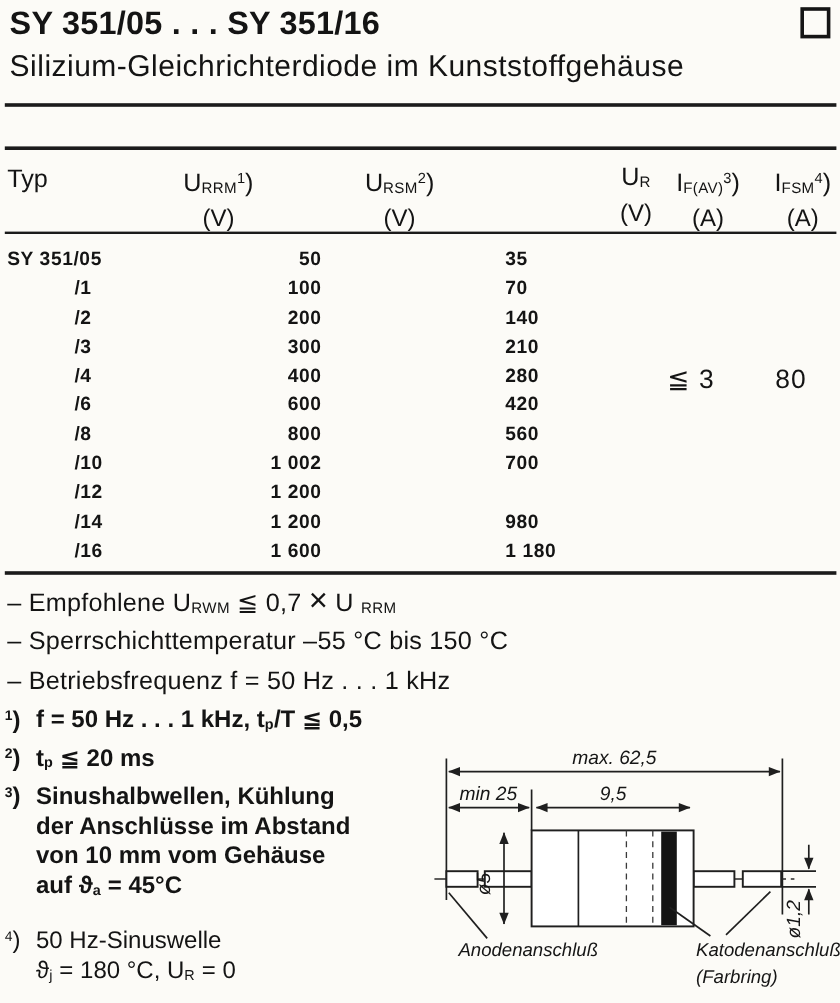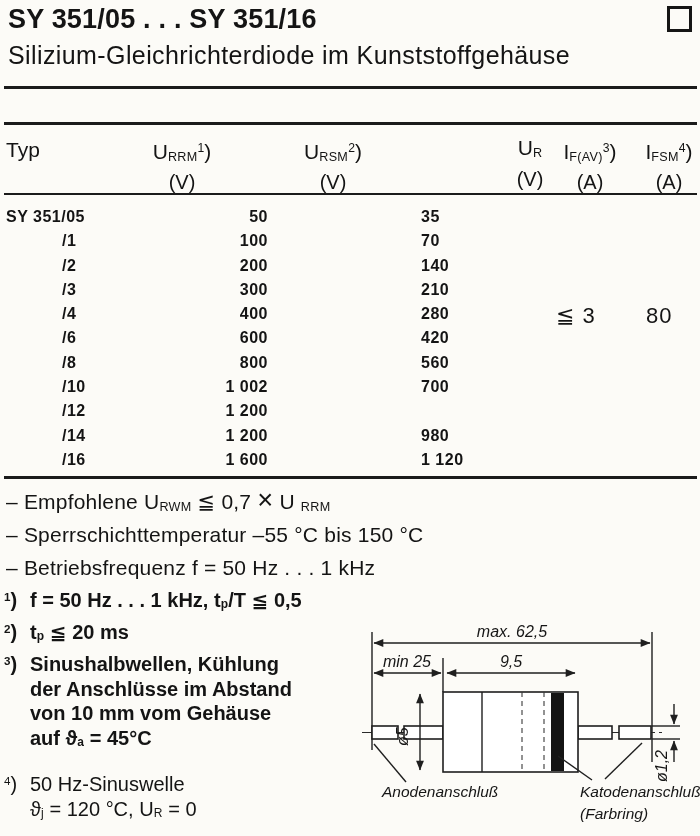--- a/index.html
+++ b/index.html
@@ -158,21 +158,21 @@
 
   <div class="trow">
     <div class="cell c-typ indent">/14</div>
     <div class="cell c-urrm">1 200</div>
     <div class="cell c-ur">980</div>
   </div>
 
   <div class="trow">
     <div class="cell c-typ indent">/16</div>
     <div class="cell c-urrm">1 600</div>
-    <div class="cell c-ur">1 120</div>
+    <div class="cell c-ur">1 180</div>
   </div>
 </div>
 
 <div class="abs ov-ifav">≦ 3</div>
 <div class="abs ov-ifsm">80</div>
 
 <div class="abs rule rule-4"></div>
 
 <div class="note note-0"><span>– Empfohlene  U</span><sub>RWM</sub><span> ≦ 0,7 </span><span class="big">×</span><span> U </span><sub>RRM</sub></div>
 <div class="note note-1"><span>– Sperrschichttemperatur –55 °C bis 150 °C</span></div>
@@ -185,21 +185,21 @@
   <span class="fn-line"><span class="fn-marker"><sup>2</sup><span>) </span></span><span><span>t</span><sub>p</sub><span> ≦ 20 ms</span></span></span>
 </div>
 <div class="fn fn-2">
   <span class="fn-line"><span class="fn-marker"><sup>3</sup><span>) </span></span><span><span>Sinushalbwellen, Kühlung</span></span></span>
   <span class="fn-line"><span>der Anschlüsse im Abstand</span></span>
   <span class="fn-line"><span>von 10 mm vom Gehäuse</span></span>
   <span class="fn-line"><span>auf ϑ</span><sub>a</sub><span> = 45°C</span></span>
 </div>
 <div class="fn fn-3">
   <span class="fn-line"><span class="fn-marker"><sup>4</sup><span>) </span></span><span><span>50 Hz-Sinuswelle</span></span></span>
-  <span class="fn-line"><span>ϑ</span><sub>j</sub><span> = 120 °C, U</span><sub>R</sub><span> = 0</span></span>
+  <span class="fn-line"><span>ϑ</span><sub>j</sub><span> = 180 °C, U</span><sub>R</sub><span> = 0</span></span>
 </div>
 
 <svg class="abs drawing" width="342" height="214" viewBox="0 0 342 214">
   <defs>
     <marker id="arr" viewBox="0 0 10 10" refX="9.5" refY="5" markerWidth="9" markerHeight="7" orient="auto-start-reverse">
       <path d="M0,1 L10,5 L0,9 z" class="arrhead"></path>
     </marker>
   </defs>
 
   <line class="ln" x1="14" y1="10" x2="14" y2="128"></line>

